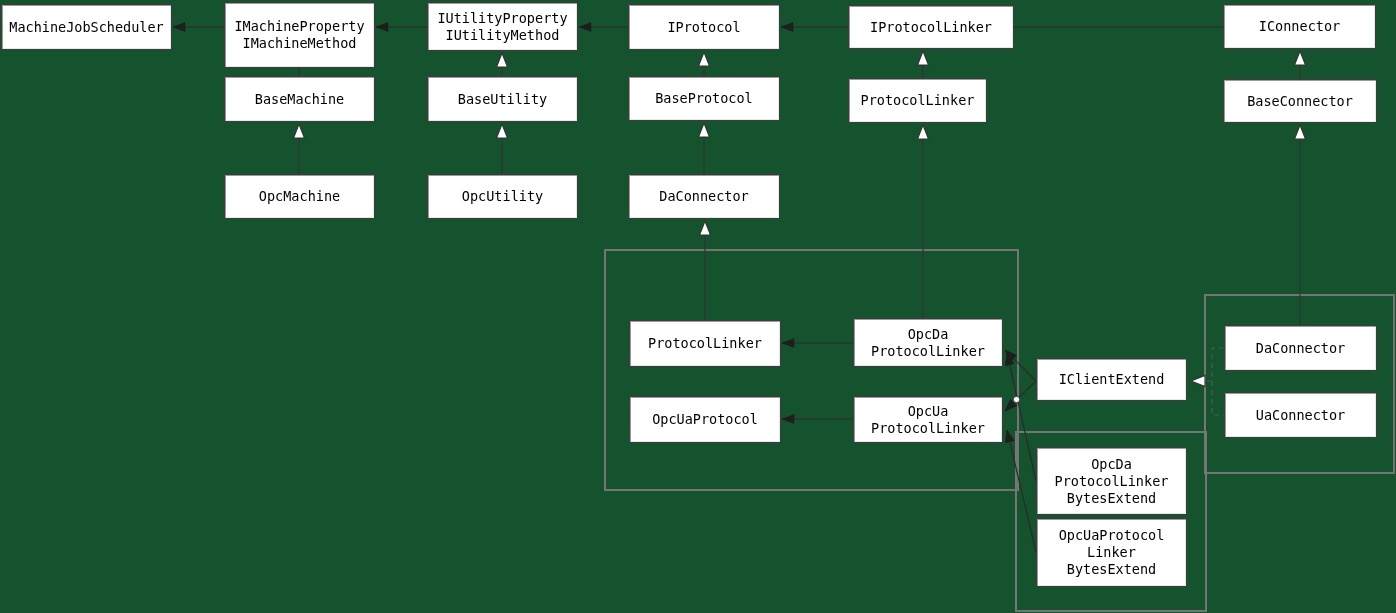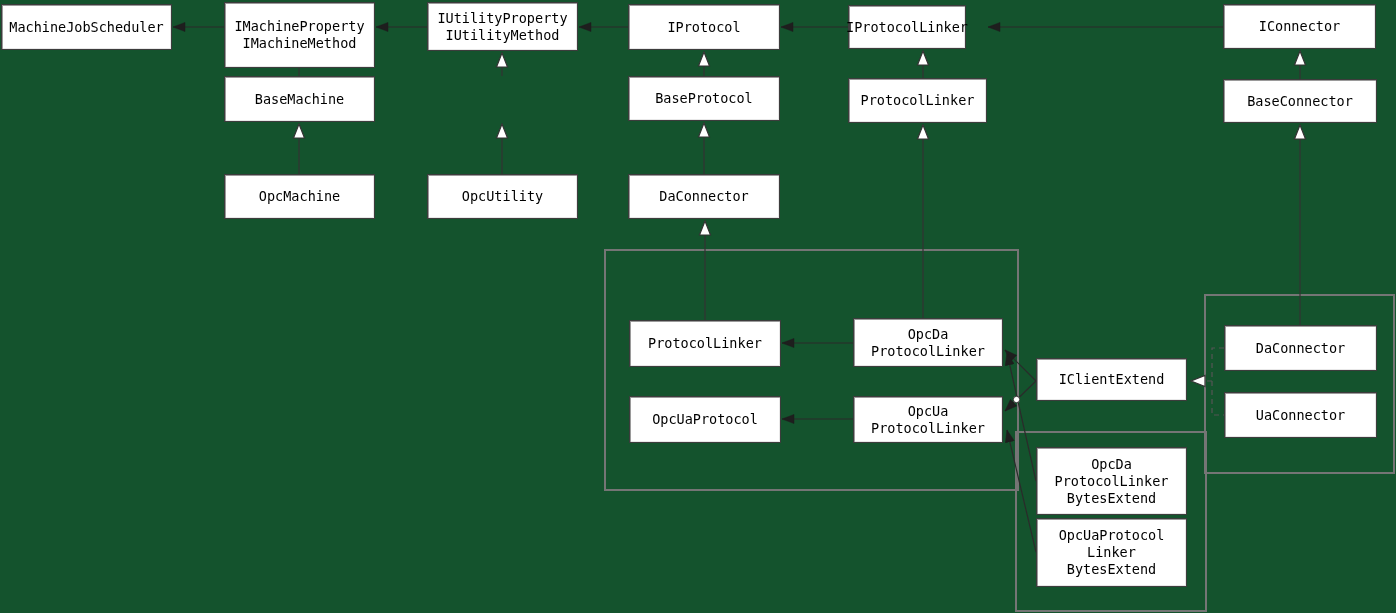--- a/index.html
+++ b/index.html
@@ -93,33 +93,36 @@
   <div class="node" style="left:224px;top:76px;width:151px;height:46px;">
     <span class="lbl">BaseMachine</span>
   </div>
   <div class="node" style="left:224px;top:174px;width:151px;height:45px;">
     <span class="lbl">OpcMachine</span>
   </div>
   <div class="node" style="left:427px;top:2px;width:151px;height:49px;">
     <span class="lbl">IUtilityProperty
 IUtilityMethod</span>
   </div>
+  <div class="node" style="left:427px;top:76px;width:151px;height:46px;">
+    <span class="lbl">BaseUtility</span>
+  </div>
   <div class="node" style="left:427px;top:174px;width:151px;height:45px;">
     <span class="lbl">OpcUtility</span>
   </div>
   <div class="node" style="left:628px;top:4px;width:152px;height:46px;justify-content:center;">
     <span class="lbl">IProtocol</span>
   </div>
   <div class="node" style="left:628px;top:76px;width:152px;height:45px;align-items:center;">
     <span class="lbl">BaseProtocol</span>
   </div>
   <div class="node" style="left:628px;top:174px;width:152px;height:45px;">
     <span class="lbl">DaConnector</span>
   </div>
-  <div class="node" style="left:848px;top:5px;width:118px;height:44px;">
+  <div class="node" style="left:848px;top:5px;width:166px;height:44px;">
     <span class="lbl">IProtocolLinker</span>
   </div>
   <div class="node" style="left:848px;top:78px;width:139px;height:45px;">
     <span class="lbl">ProtocolLinker</span>
   </div>
   <div class="node" style="left:1223px;top:4px;width:153px;height:45px;">
     <span class="lbl">IConnector</span>
   </div>
   <div class="node" style="left:1223px;top:79px;width:154px;height:44px;">
     <span class="lbl">BaseConnector</span>

